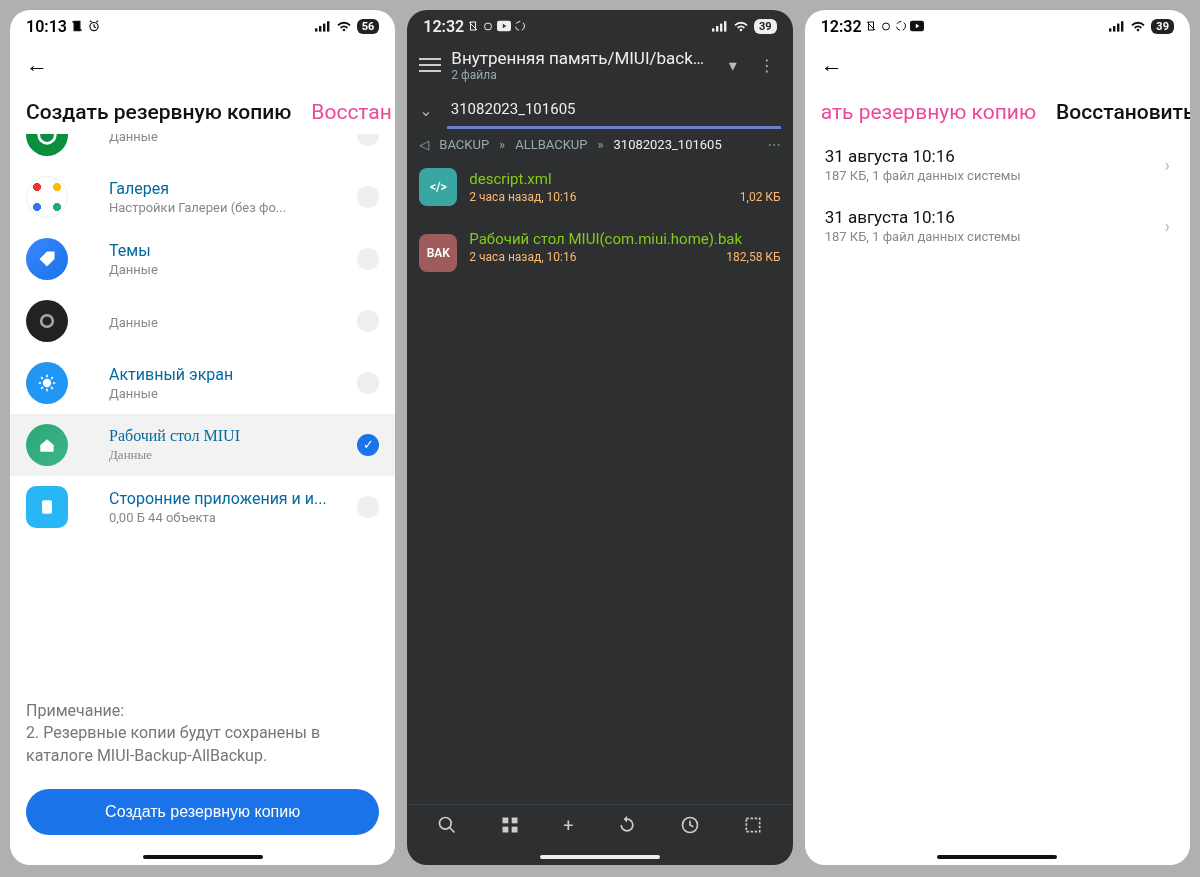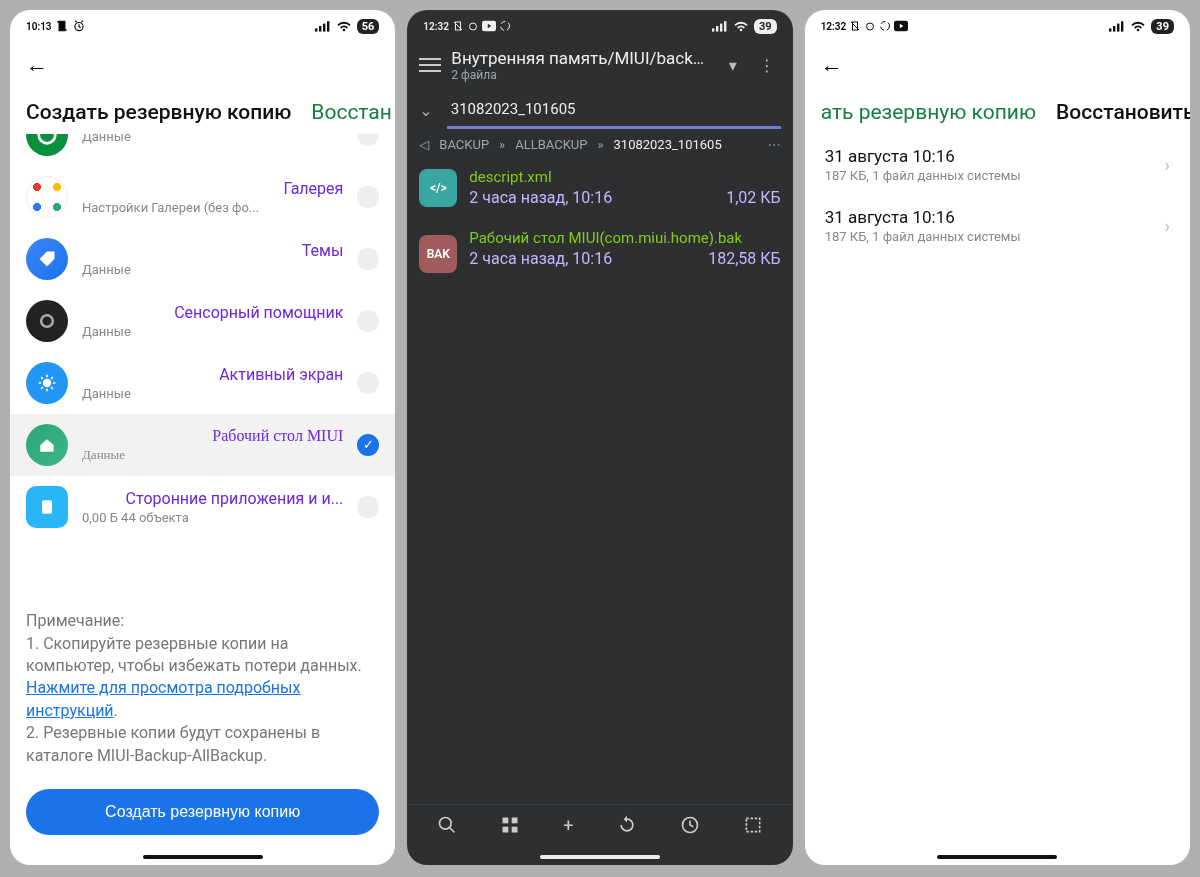--- a/index.html
+++ b/index.html
@@ -3,39 +3,39 @@
 <meta charset="utf-8">
 <style>
 * { margin: 0; padding: 0; box-sizing: border-box; }
 body { background: #b0b0b0; font-family: -apple-system, "Segoe UI", Roboto, sans-serif; padding: 10px; display: flex; gap: 12px; justify-content: center; }
 .phone { width: 386px; height: 855px; border-radius: 20px; overflow: hidden; background: #fff; position: relative; display: flex; flex-direction: column; }
 .phone.dark { background: #2d2f31; color: #eee; }
 
 .status-bar { height: 32px; display: flex; align-items: center; justify-content: space-between; padding: 0 16px; font-size: 13px; font-weight: 600; }
 .status-left { display: flex; align-items: center; gap: 3px; }
 .status-right { display: flex; gap: 5px; }
-.sb-time { font-size: 10px; }
+.sb-time { font-size: 16px; }
 .sb-icon { display: inline-flex; align-items: center; }
 .battery-pill { background: #222; color: #fff; border-radius: 6px; padding: 1px 5px; font-size: 11px; font-weight: 700; }
 .dark .battery-pill { background: #eee; color: #222; }
 
 .back-row { padding: 10px 16px 8px; }
 .back-arrow { font-size: 22px; }
 
 .tabs { display: flex; padding: 14px 16px 10px; gap: 20px; font-size: 21px; white-space: nowrap; overflow: hidden; }
 .tab-active { color: #111; font-weight: 500; }
-.tab-inactive { color: #15803d; }
+.tab-inactive { color: #ec4899; }
 
 .list { flex: 1; overflow: hidden; }
 .list-item { display: flex; align-items: center; padding: 10px 16px; gap: 14px; position: relative; }
 .list-item.selected { background: #f2f2f2; font-family: Liberation Serif, serif; }
 .li-icon { width: 42px; height: 42px; border-radius: 50%; display: flex; align-items: center; justify-content: center; color: #fff; flex-shrink: 0; }
 .li-icon.square { border-radius: 10px; }
-.li-body { flex: 1; min-width: 0; }
-.li-title { font-size: 16px; color: #6d28d9; white-space: nowrap; overflow: hidden; text-overflow: ellipsis; text-align: right; }
+.li-body { flex: 1; min-width: 0; margin-left: 27px; }
+.li-title { font-size: 16px; color: #0369a1; white-space: nowrap; overflow: hidden; text-overflow: ellipsis; }
 .li-sub { font-size: 13px; color: #888; margin-top: 2px; white-space: nowrap; overflow: hidden; text-overflow: ellipsis; }
 .li-radio { width: 22px; height: 22px; border-radius: 50%; background: #eee; flex-shrink: 0; }
 .li-check { width: 22px; height: 22px; border-radius: 50%; background: #1a73e8; display: flex; align-items: center; justify-content: center; color: #fff; font-size: 13px; flex-shrink: 0; }
 
 .notes { padding: 10px 16px; font-size: 16px; color: #777; line-height: 1.4; }
 .notes .link { color: #1a73e8; text-decoration: underline; }
 
 .primary-btn { margin: 12px 16px 10px; background: #1a73e8; color: #fff; border: none; border-radius: 26px; padding: 14px; font-size: 16px; text-align: center; }
 
 .home-indicator { height: 4px; width: 120px; background: #111; border-radius: 3px; margin: 10px auto 6px; }
@@ -54,21 +54,21 @@
 .fm-chevron { color: #aaa; }
 .fm-tab { flex: 1; color: #eee; padding: 8px 4px; border-bottom: 3px solid #6b7fcf; font-size: 15px; }
 .fm-breadcrumb { display: flex; align-items: center; padding: 8px 12px; gap: 10px; font-size: 13px; color: #9aa; }
 .fm-breadcrumb .cur { color: #eee; }
 .fm-crumb-more { margin-left: auto; }
 
 .fm-file { display: flex; align-items: center; padding: 8px 12px; gap: 12px; }
 .fm-file-icon { width: 38px; height: 38px; border-radius: 8px; display: flex; align-items: center; justify-content: center; font-size: 12px; color: #fff; font-weight: 600; flex-shrink: 0; }
 .fm-file-body { flex: 1; min-width: 0; }
 .fm-file-name { font-size: 15px; color: #84cc16; white-space: nowrap; overflow: hidden; text-overflow: ellipsis; }
-.fm-file-meta { font-size: 16px; color: #c4b5fd; display: flex; justify-content: space-between; margin-top: 2px; }
+.fm-file-meta { font-size: 12px; color: #fdba74; display: flex; justify-content: space-between; margin-top: 2px; }
 
 .fm-bottom { display: flex; justify-content: space-around; padding: 10px 8px 6px; color: #ccc; border-top: 1px solid #3a3d40; }
 .fm-bottom-item { font-size: 18px; }
 
 
 .restore-item { padding: 12px 20px; display: flex; align-items: center; gap: 12px; }
 .restore-body { flex: 1; }
 .restore-title { font-size: 17px; color: #111; }
 .restore-sub { font-size: 13px; color: #888; margin-top: 2px; }
 .restore-chevron { color: #bbb; font-size: 18px; }
@@ -165,21 +165,20 @@
       <div class="li-radio"></div>
     </div>
 
     <div class="list-item">
       <div class="li-icon c-dark">
           <svg width="20" height="20" viewBox="0 0 24 24">
             <circle cx="12" cy="12" r="7" fill="none" stroke="#aaa" stroke-width="3"></circle>
           </svg>
         </div>
       <div class="li-body">
-        <div class="li-title">Сенсорный помощник</div>
         <div class="li-sub">Данные</div>
       </div>
       <div class="li-radio"></div>
     </div>
 
     <div class="list-item">
       <div class="li-icon c-blue">
           <svg width="20" height="20" viewBox="0 0 24 24">
             <circle cx="12" cy="12" r="5" fill="#fff"></circle>
             <path d="M12 2v3M12 19v3M2 12h3M19 12h3M5 5l2 2M17 17l2 2M5 19l2-2M17 7l2-2" stroke="#fff" stroke-width="2"></path>
@@ -214,21 +213,20 @@
       <div class="li-body">
         <div class="li-title">Сторонние приложения и и...</div>
         <div class="li-sub">0,00 Б  44 объекта</div>
       </div>
       <div class="li-radio"></div>
     </div>
   </div>
 
   <div class="notes">
     <div>Примечание:</div>
-    <div><span>1. Скопируйте резервные копии на компьютер, чтобы избежать потери данных. </span><span class="link">Нажмите для просмотра подробных инструкций</span>.</div>
     <div>2. Резервные копии будут сохранены в каталоге MIUI-Backup-AllBackup.</div>
   </div>
 
   <button class="primary-btn">Создать резервную копию</button>
   <div class="home-indicator"></div>
 </div>
 
 <div class="phone dark">
   <div class="status-bar">
     <div class="status-left">

